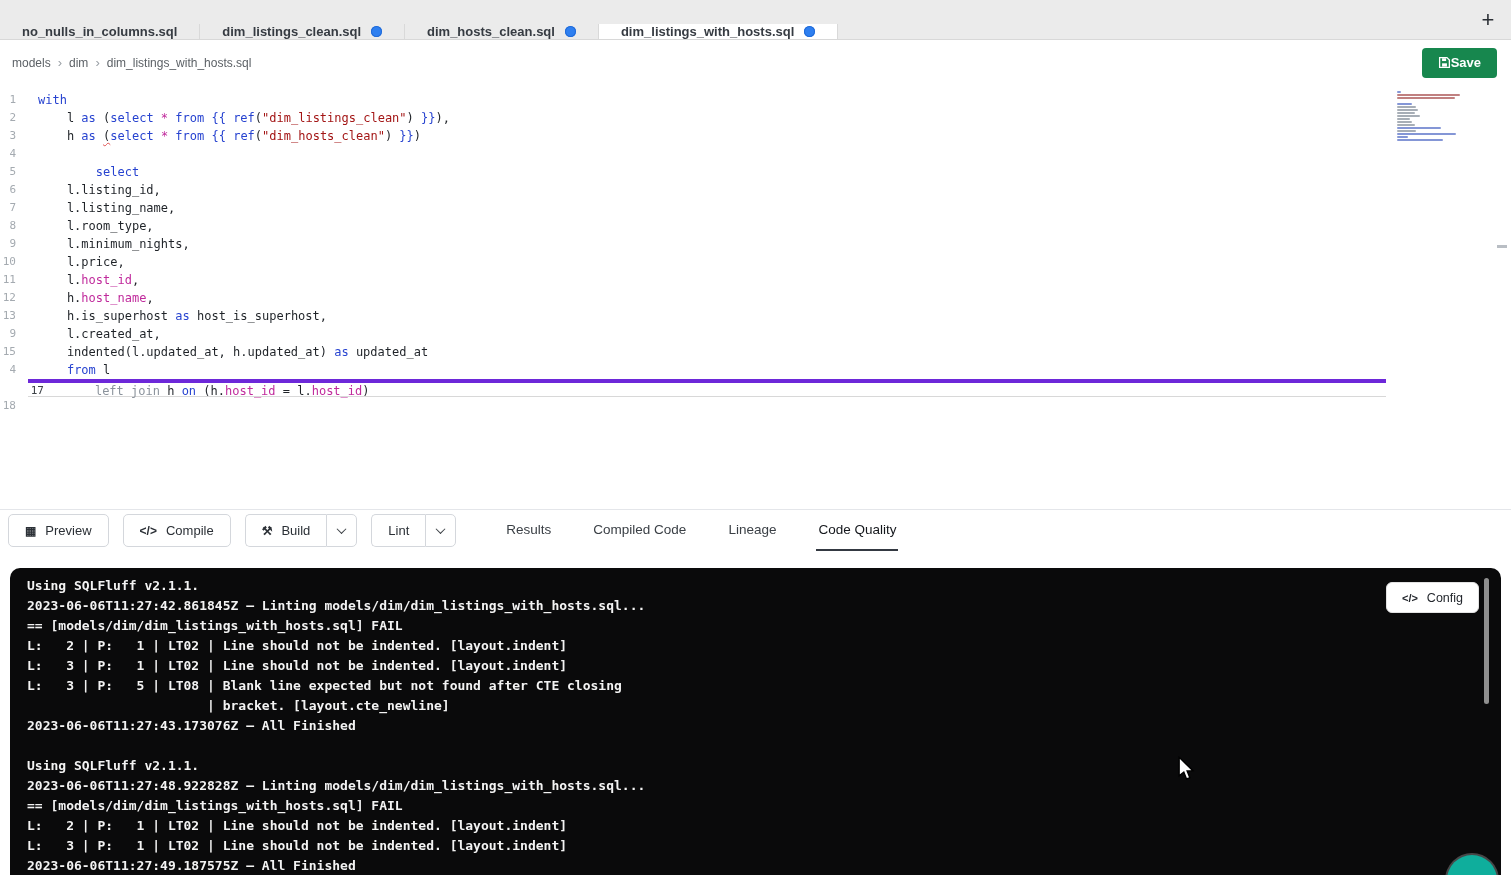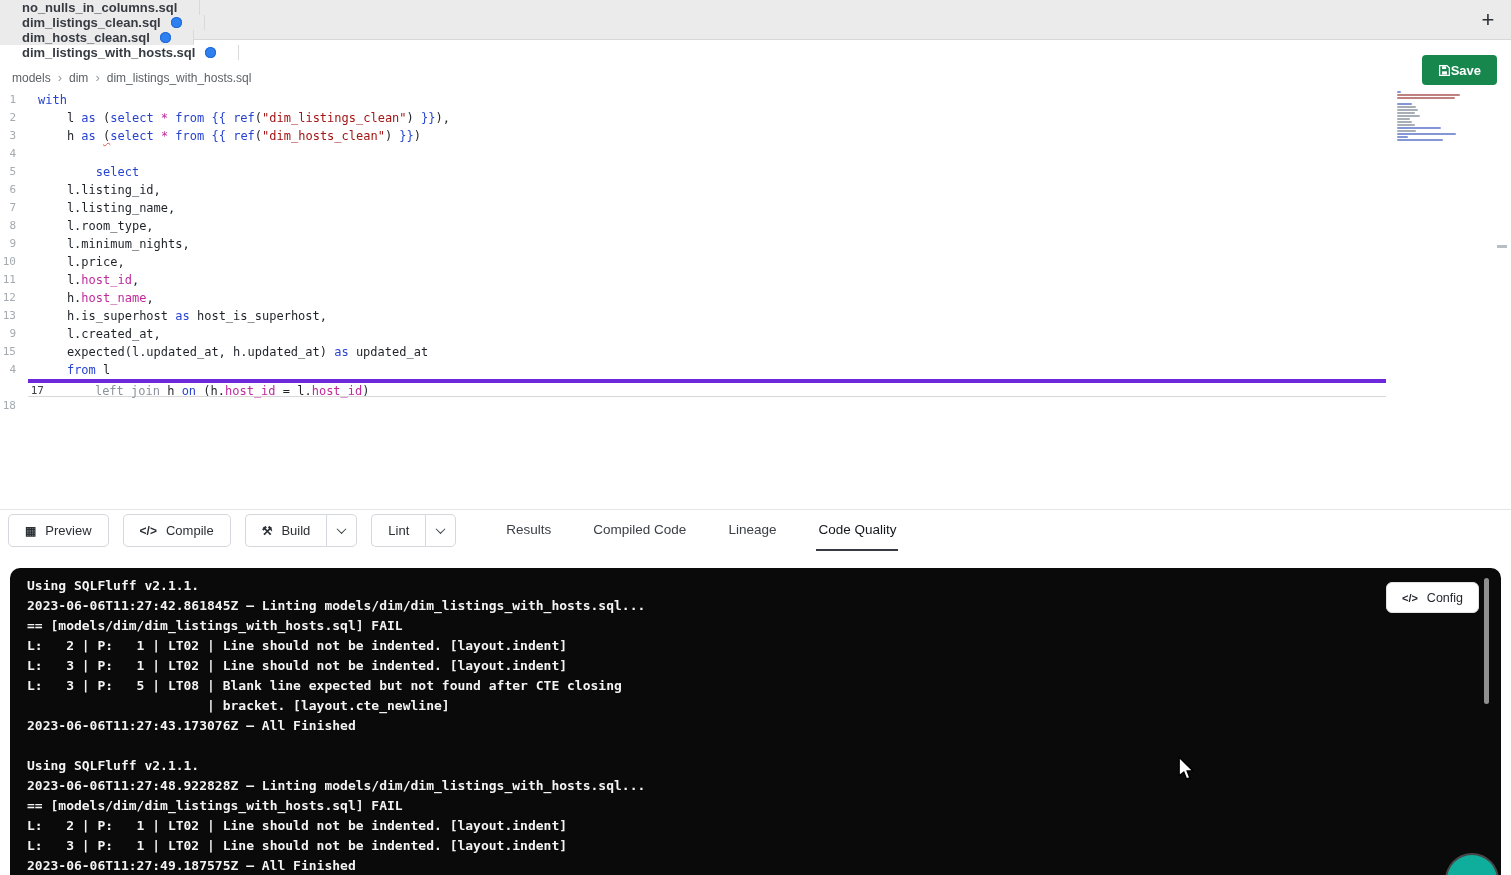--- a/index.html
+++ b/index.html
@@ -3,28 +3,28 @@
 <meta charset="utf-8">
 <style>
   * { margin:0; padding:0; box-sizing:border-box; }
   html,body { width:1511px; height:875px; overflow:hidden; background:#fff; }
   body { font-family:"Liberation Sans", sans-serif; position:relative; }
 
   .app { position:relative; width:1511px; height:875px; background:#fff; }
 
   
   .tab-bar { display:flex; align-items:stretch; height:40px; background:#ebebeb; border-bottom:1px solid #d8d8d8; }
-  .tabs { display:flex; align-items:flex-start;flex-direction:column; }
+  .tabs { display:flex; align-items:flex-end; }
   .tab { display:flex; align-items:center; gap:10px; padding:0 22px; min-width:180px; font-size:13px; font-weight:600; color:#363b42; background:#ebebeb; border-right:1px solid #d9d9d9; cursor:pointer; white-space:nowrap; }
   .tab.active { background:#ffffff; }
   .dot { width:11px; height:11px; border-radius:50%; background:#2e7ff0; box-shadow:inset 0 0 0 1px #1f6ad8; flex:none; }
   .new-tab { margin-left:auto; width:46px; border:none; background:transparent; font-size:22px; font-weight:400; color:#2b2f35; cursor:pointer; line-height:40px; }
 
   
-  .breadcrumb-bar { height:45px; display:flex; align-items:flex-end; padding:0 14px 0 12px; background:#fff; }
+  .breadcrumb-bar { height:45px; display:flex; align-items:center; padding:0 14px 0 12px; background:#fff; }
   .breadcrumb { display:flex; align-items:center; }
   .crumb { font-size:12px; color:#5c6166; cursor:pointer; }
   .crumb-sep { margin:0 7px; font-size:13px; color:#9aa0a6; }
   .save-btn { margin-left:auto; display:flex; align-items:center; height:30px; padding:0 16px; background:#17874e; border:none; border-radius:4px; color:#fff; font-size:13px; font-weight:600; cursor:pointer; font-family:inherit; }
 
   
   .editor { position:relative; height:424px; padding-top:6px; background:#fff; font-family:"DejaVu Sans Mono", monospace; }
   .code-area { margin-right:125px; }
   .code-line { display:flex; height:18px; line-height:18px; font-size:12px; }
   .code-line.active { border-top:4px solid #6d28d9; border-bottom:1px solid #d8d8d8; line-height:16px;margin-left:28px; }
@@ -165,21 +165,21 @@
         <div class="code-line">
           <span class="ln">13</span>
           <span class="code-text"><span class="tok-pl">    h.is_superhost </span><span class="tok-kw">as</span><span class="tok-pl"> host_is_superhost,</span></span>
         </div>
         <div class="code-line">
           <span class="ln">9</span>
           <span class="code-text"><span class="tok-pl">    l.created_at,</span></span>
         </div>
         <div class="code-line">
           <span class="ln">15</span>
-          <span class="code-text"><span class="tok-pl">    expected(l.updated_at, h.updated_at) </span><span class="tok-kw">as</span><span class="tok-pl"> updated_at</span></span>
+          <span class="code-text"><span class="tok-pl">    indented(l.updated_at, h.updated_at) </span><span class="tok-kw">as</span><span class="tok-pl"> updated_at</span></span>
         </div>
         <div class="code-line">
           <span class="ln">4</span>
           <span class="code-text"><span class="tok-pl">    </span><span class="tok-kw">from</span><span class="tok-pl"> l</span></span>
         </div>
         <div class="code-line active">
           <span class="ln">17</span>
           <span class="code-text"><span class="tok-pl">    </span><span class="tok-gry">left join</span><span class="tok-pl"> h </span><span class="tok-kw">on</span><span class="tok-pl"> (h.</span><span class="tok-mag">host_id</span><span class="tok-pl"> = l.</span><span class="tok-mag">host_id</span><span class="tok-pl">)</span></span>
         </div>
         <div class="code-line">

